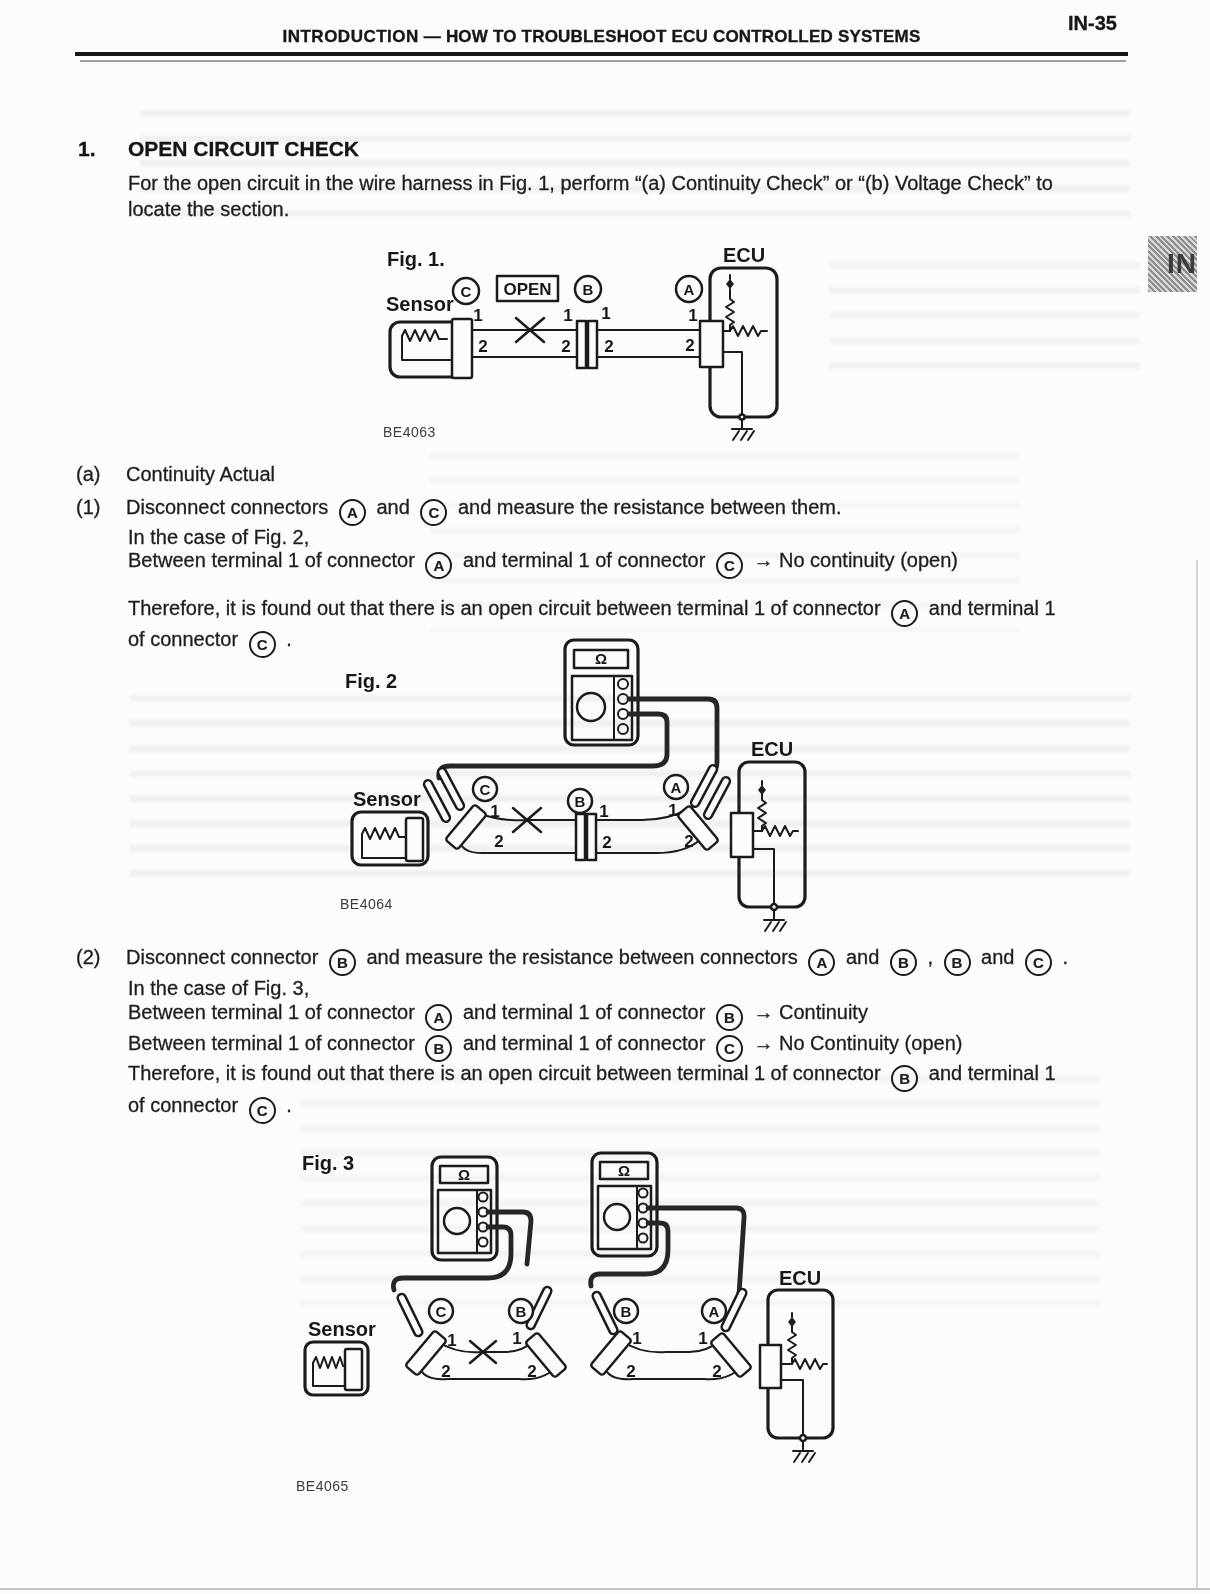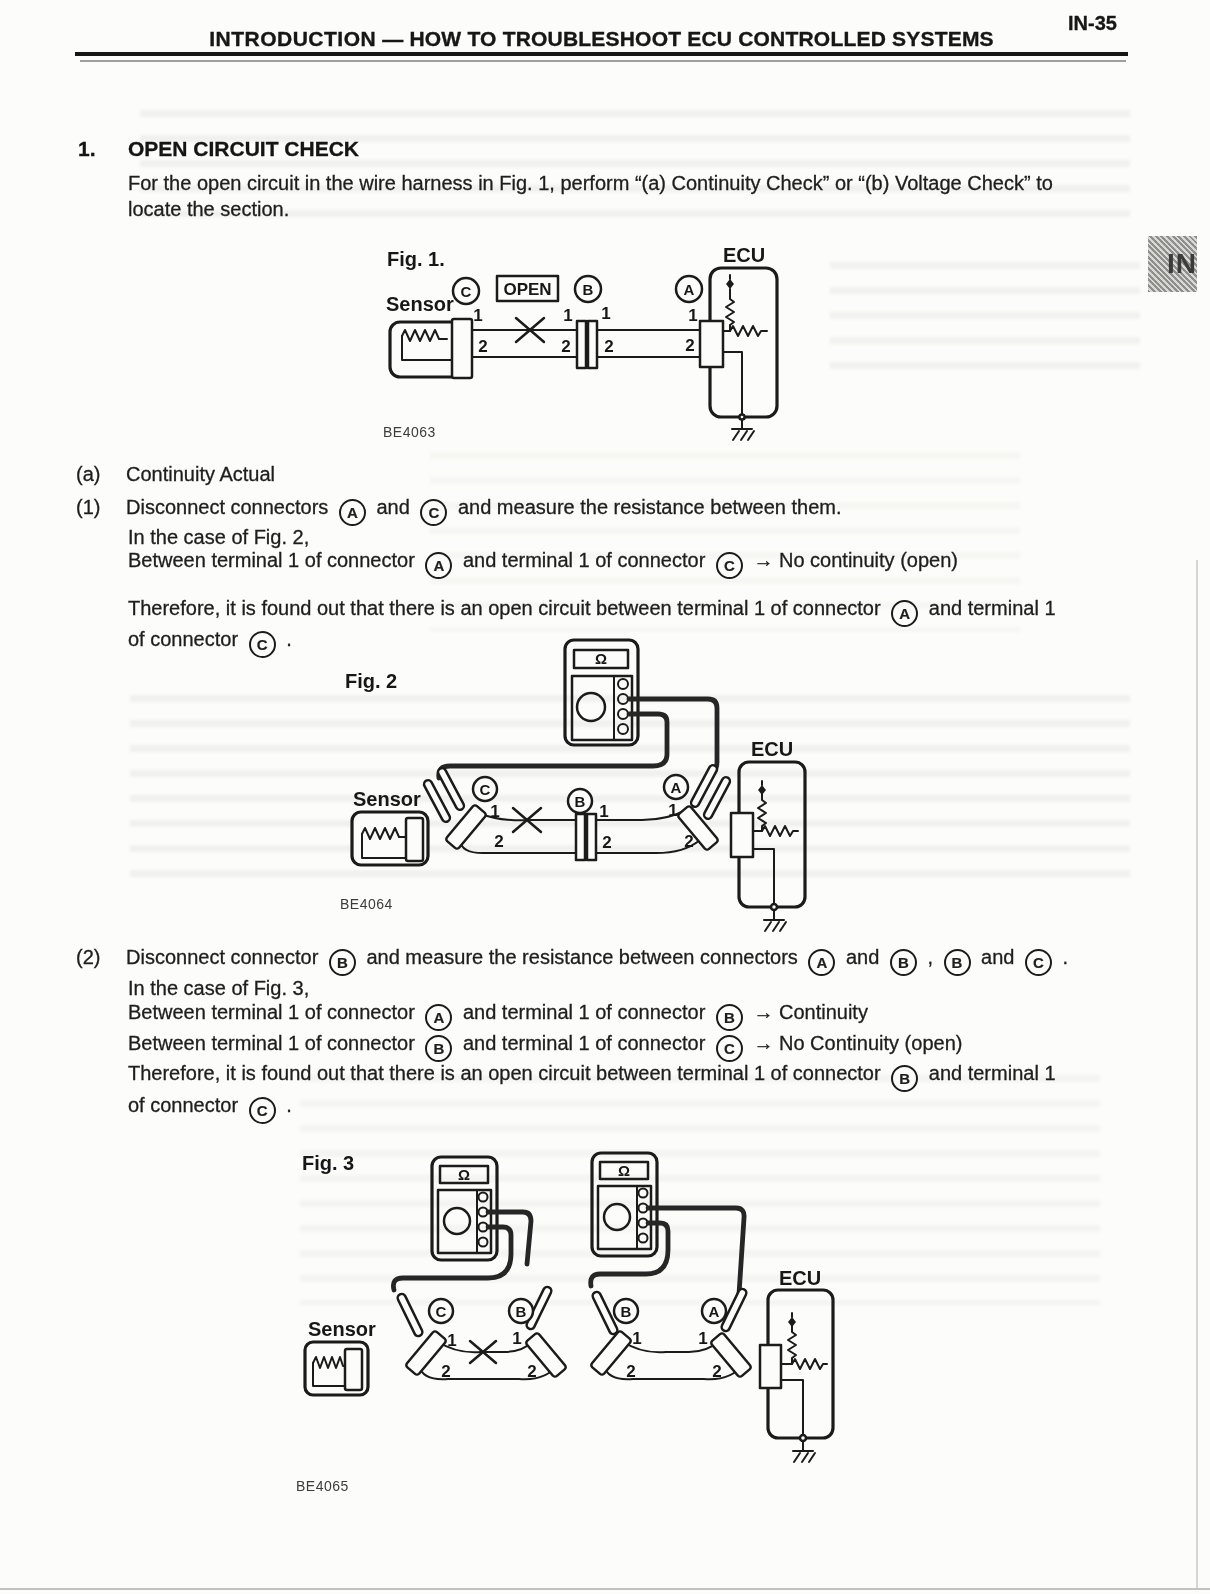--- a/index.html
+++ b/index.html
@@ -11,21 +11,21 @@
   .abs{position:absolute;}
   .body-text{
     font-size:20px; line-height:24px; color:#1e1e1e;
     -webkit-text-stroke:0.3px #1e1e1e; white-space:nowrap;
   }
   .row{position:absolute; display:flex; align-items:flex-start;}
   .row .lbl{width:50px; flex:0 0 50px;}
   
   .hdr{
     left:75px; top:27px; width:1053px; text-align:center;
-    font-size:21px; font-weight:700; letter-spacing:.2px;
+    font-size:17px; font-weight:700; letter-spacing:.2px;
     -webkit-text-stroke:.35px #151515; color:#171717; white-space:nowrap;
   }
   .hdr .sec{letter-spacing:.5px;}
   .pagenum{
     left:1068px; top:12px; font-size:20px; font-weight:700;
     -webkit-text-stroke:.3px #151515; color:#171717;
   }
   .rule1{left:75px; top:52px; width:1053px; height:4px; background:#161616;}
   .rule2{left:80px; top:60px; width:1046px; height:2px; background:#8e8e8b; opacity:.85;}
   .heading{

